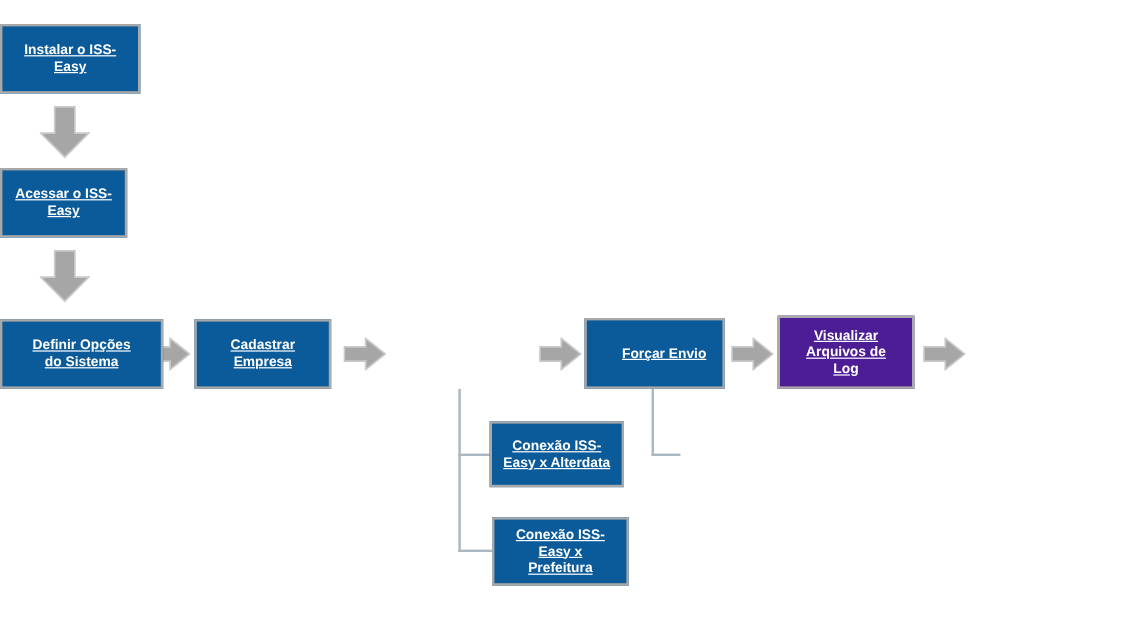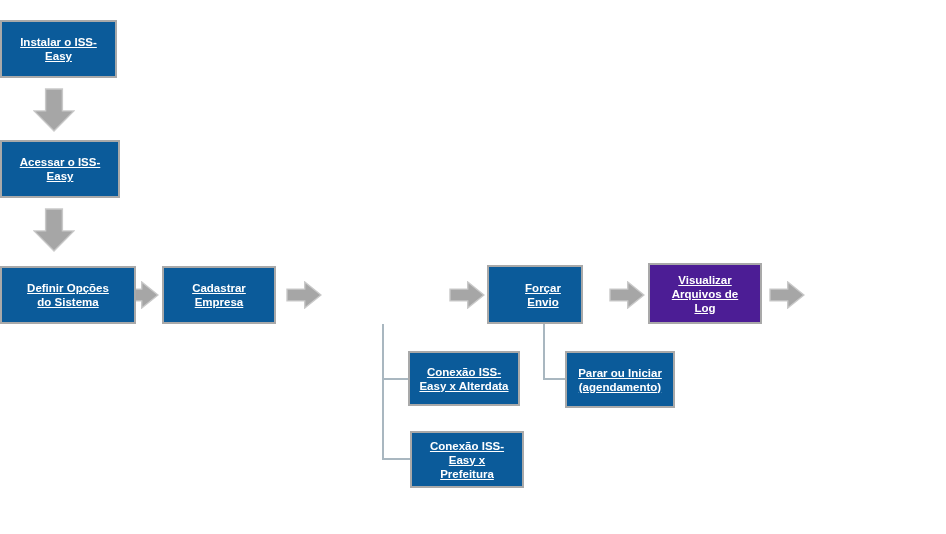--- a/index.html
+++ b/index.html
@@ -106,46 +106,42 @@
     </div>
     <div class="arrow" style="left: 769px; top: 270px; width: 36px; height: 28px;">
       <svg width="36" height="28" viewBox="0 0 36 28">
         <polygon points="1,8.120000000000001 18.72,8.120000000000001 18.72,1 35,14 18.72,27 18.72,19.880000000000003 1,19.880000000000003" fill="#A6A6A6" stroke="#C9C9C9" stroke-width="1.4" stroke-linejoin="miter"></polygon>
       </svg>
     </div>
     <div class="node" style="left: 0px; top: 9px; width: 117px; height: 58px; background: rgb(11, 91, 154); border-color: rgb(169, 169, 169);">
       <span class="label" style="color: rgb(255, 255, 255);">Instalar o ISS-
 Easy</span>
     </div>
-    <div class="node" style="left: 0px; top: 129px; width: 120px; height: 58px; background: rgb(11, 91, 154); border-color: rgb(169, 169, 169);">
+    <div class="node" style="left: 0px; top: 129px; width: 106px; height: 58px; background: rgb(11, 91, 154); border-color: rgb(169, 169, 169);">
       <span class="label" style="color: rgb(255, 255, 255);">Acessar o ISS-
 Easy</span>
     </div>
     <div class="node" style="left: 0px; top: 255px; width: 136px; height: 58px; background: rgb(11, 91, 154); border-color: rgb(169, 169, 169);">
       <span class="label" style="color: rgb(255, 255, 255);">Definir Opções
 do Sistema</span>
     </div>
     <div class="node" style="left: 162px; top: 255px; width: 114px; height: 58px; background: rgb(11, 91, 154); border-color: rgb(169, 169, 169);">
       <span class="label" style="color: rgb(255, 255, 255);">Cadastrar
 Empresa</span>
     </div>
-    <div class="node" style="left: 487px; top: 254px; width: 96px; height: 59px; background: rgb(11, 91, 154); border-color: rgb(169, 169, 169); padding-left: 20px;">
+    <div class="node" style="left: 487px; top: 254px; width: 117px; height: 59px; background: rgb(11, 91, 154); border-color: rgb(169, 169, 169); padding-left: 20px;">
       <span class="label" style="color: rgb(255, 255, 255);">Forçar Envio</span>
     </div>
     <div class="node" style="left: 648px; top: 252px; width: 114px; height: 61px; background: #4c1d95; border-color: rgb(169, 169, 169);">
       <span class="label" style="color: rgb(255, 255, 255);">Visualizar
 Arquivos de
 Log</span>
     </div>
     <div class="node" style="left: 408px; top: 340px; width: 112px; height: 55px; background: rgb(11, 91, 154); border-color: rgb(169, 169, 169);">
       <span class="label" style="color: rgb(255, 255, 255);">Conexão ISS-
 Easy x Alterdata</span>
     </div>
-    <div class="node" style="left: 565px; top: 340px; width: 110px; height: 57px; background: rgb(11, 91, 154); border-color: rgb(169, 169, 169);">
-      <span class="label" style="color: rgb(255, 255, 255);">Parar ou Iniciar
-(agendamento)</span>
-    </div>
     <div class="node" style="left: 410px; top: 420px; width: 114px; height: 57px; background: rgb(11, 91, 154); border-color: rgb(169, 169, 169);">
       <span class="label" style="color: rgb(255, 255, 255);">Conexão ISS-
 Easy x
 Prefeitura</span>
     </div>
   </div>
 
 </body></html>

